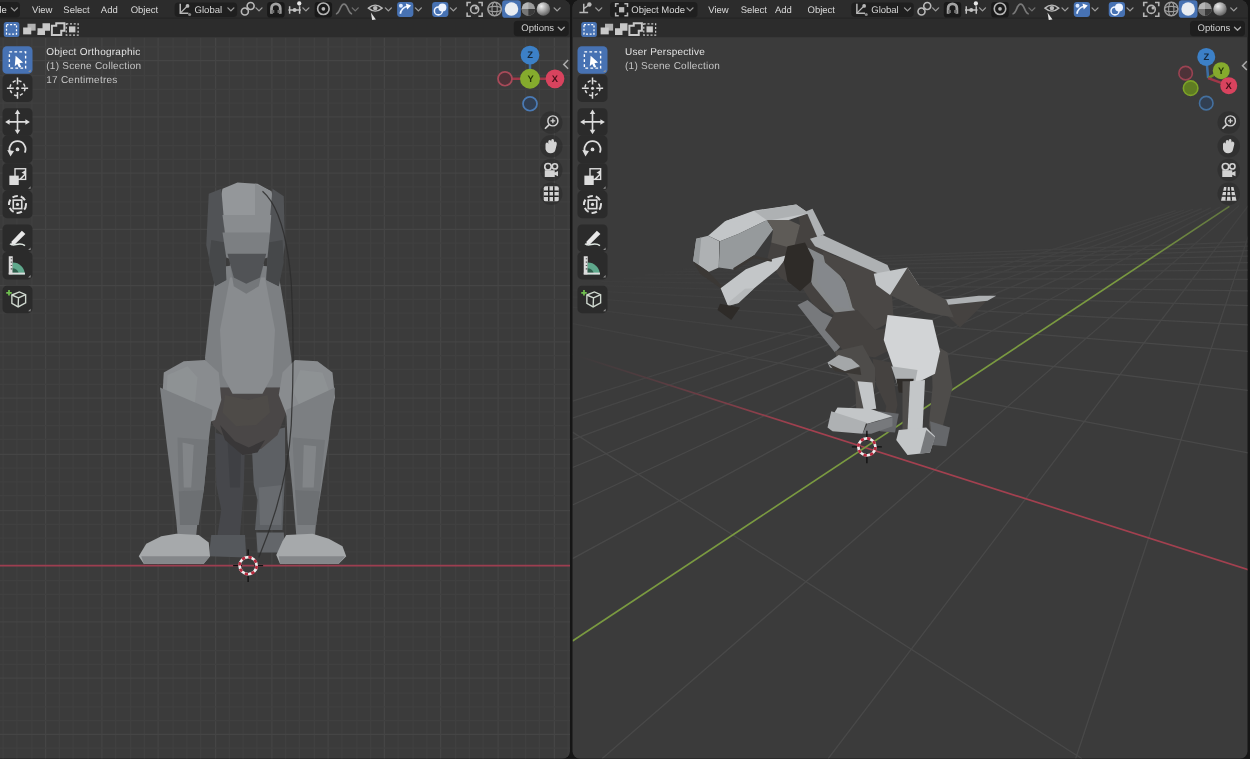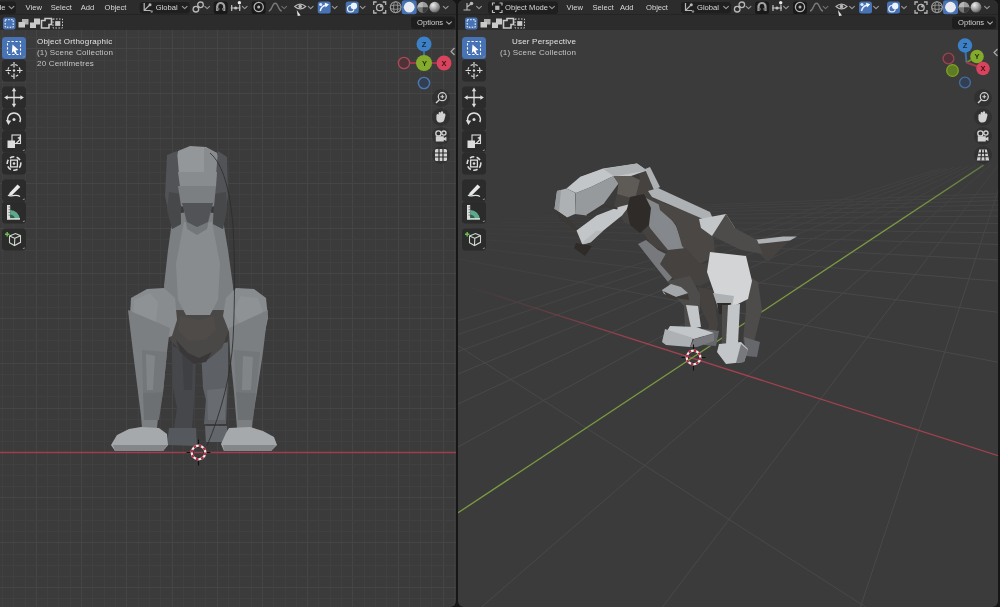--- a/index.html
+++ b/index.html
@@ -292,21 +292,21 @@
       <rect x="30" y="26.3" width="4" height="1.7" fill="#c9c9c9" opacity="0.6"></rect>
       <path d="M41.5,20.5 L41.5,28.0 L49.0,28.0 L49.0,24.5 L51.5,24.5 L51.5,18.5 L45.0,18.5 L45.0,20.5 Z" fill="none" stroke="#c9c9c9" stroke-width="1.6"></path>
       <rect x="53" y="19.0" width="9.5" height="9" fill="none" stroke="#c9c9c9" stroke-width="1" stroke-dasharray="1.6,1.4"></rect>
       <rect x="55.2" y="21.1" width="5.1" height="4.8" fill="#c9c9c9"></rect>
       <rect x="411" y="16.5" width="44" height="12.5" rx="3" fill="#1e1e1e"></rect>
       <text x="417" y="25.2" font-size="7.6" fill="#cfcfcf" style="filter:grayscale(1)">Options</text>
       <path d="M446.6,21.8 L449,24.2 L451.4,21.8" stroke="#aaa" stroke-width="1.1" fill="none" stroke-linecap="round" stroke-linejoin="round"></path>
 </svg>
 <div class="ovl" style="left:37px;top:37px;color:#e2e2e2">Object Orthographic</div>
 <div class="ovl" style="left:37px;top:48px;color:#c5c5c5">(1) Scene Collection</div>
-<div class="ovl" style="left:37px;top:59px;color:#c5c5c5">20 Centimetres</div>
+<div class="ovl" style="left:37px;top:59px;color:#c5c5c5">17 Centimetres</div>
 </div>
 <div class="area" id="ra">
 <svg width="542" height="577" style="left:0;top:30px" viewBox="458 30 542 577">
 <defs>
 <linearGradient id="gf" gradientUnits="userSpaceOnUse" x1="691.0" y1="155.0" x2="725.0" y2="315.0">
 <stop offset="0" stop-color="#fff" stop-opacity="0"></stop>
 <stop offset="0.38" stop-color="#fff" stop-opacity="0.42"></stop>
 <stop offset="1" stop-color="#fff" stop-opacity="1"></stop>
 </linearGradient>
 <mask id="gm">
@@ -548,15 +548,15 @@
       <rect x="26.0" y="19.0" width="6.5" height="5.5" fill="#c9c9c9" opacity="0.85"></rect>
       <path d="M34,22.5 L38,22.5 L38,18.5 L44,18.5 L44,24.5 L40,24.5 L40,28.0 L34,28.0 Z" fill="#c9c9c9"></path>
       <rect x="34" y="26.3" width="4" height="1.7" fill="#c9c9c9" opacity="0.6"></rect>
       <path d="M45.5,20.5 L45.5,28.0 L53.0,28.0 L53.0,24.5 L55.5,24.5 L55.5,18.5 L49.0,18.5 L49.0,20.5 Z" fill="none" stroke="#c9c9c9" stroke-width="1.6"></path>
       <rect x="57" y="19.0" width="9.5" height="9" fill="none" stroke="#c9c9c9" stroke-width="1" stroke-dasharray="1.6,1.4"></rect>
       <rect x="59.2" y="21.1" width="5.1" height="4.8" fill="#c9c9c9"></rect>
       <rect x="494" y="16.5" width="44" height="12.5" rx="3" fill="#1e1e1e"></rect>
       <text x="500" y="25.2" font-size="7.6" fill="#cfcfcf" style="filter:grayscale(1)">Options</text>
       <path d="M529.6,21.8 L532,24.2 L534.4,21.8" stroke="#aaa" stroke-width="1.1" fill="none" stroke-linecap="round" stroke-linejoin="round"></path>
 </svg>
-<div class="ovl" style="left:54px;top:37px;color:#e2e2e2">User Perspective</div>
+<div class="ovl" style="left:42px;top:37px;color:#e2e2e2">User Perspective</div>
 <div class="ovl" style="left:42px;top:48px;color:#c5c5c5">(1) Scene Collection</div>
 </div>
 
 </body></html>

